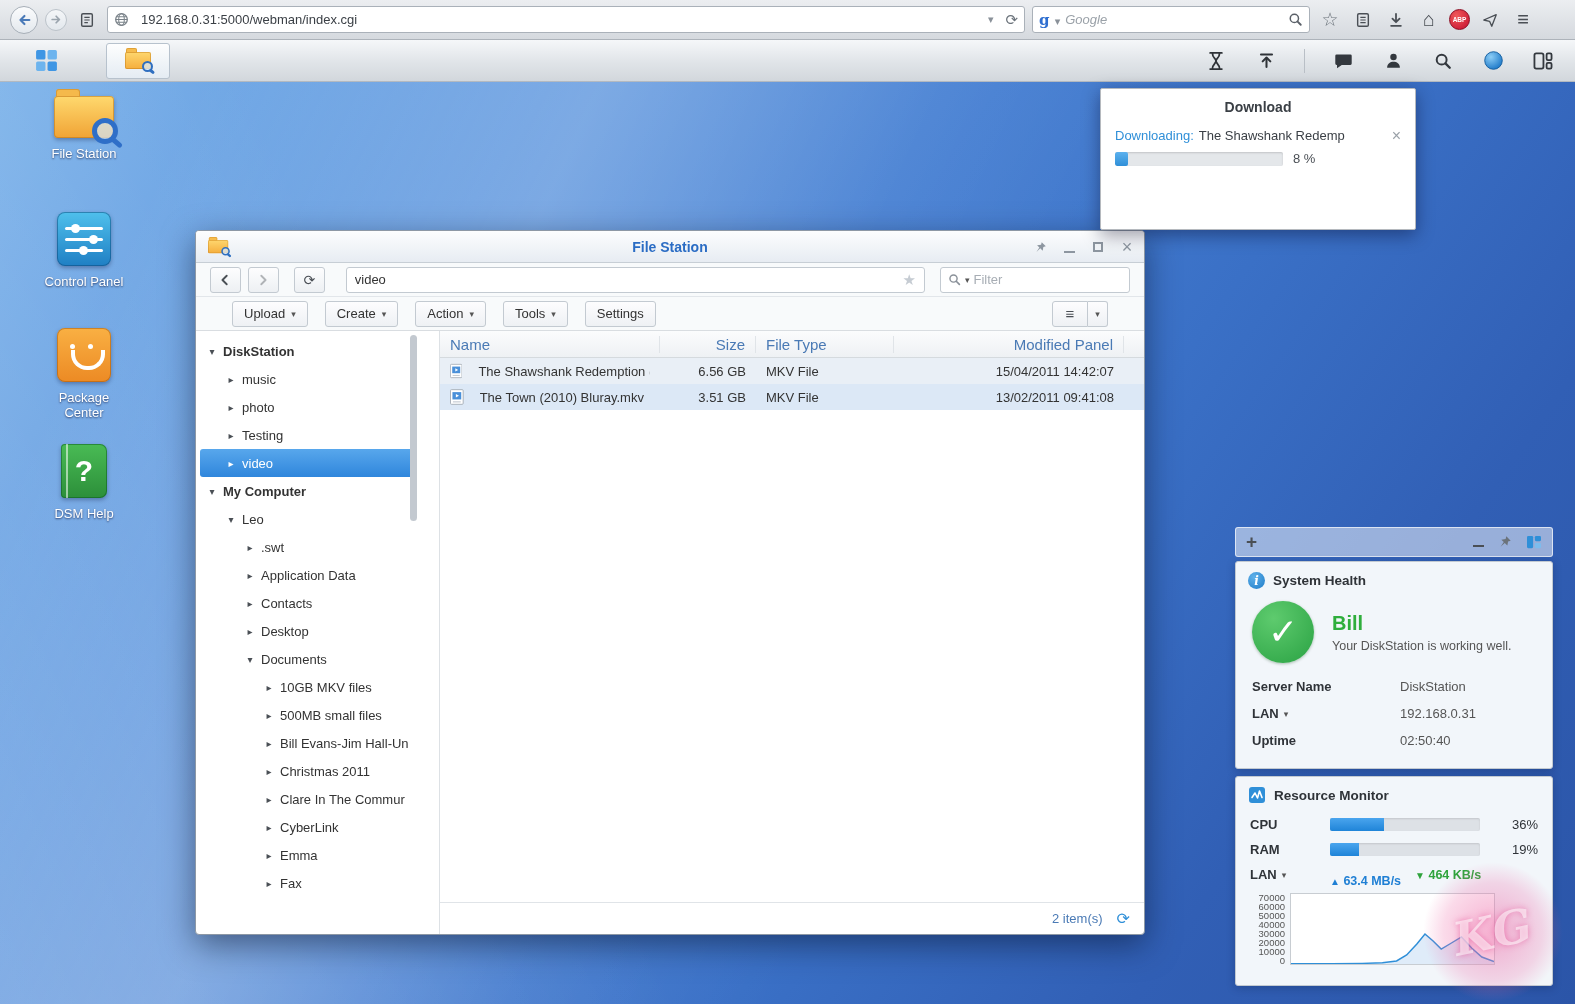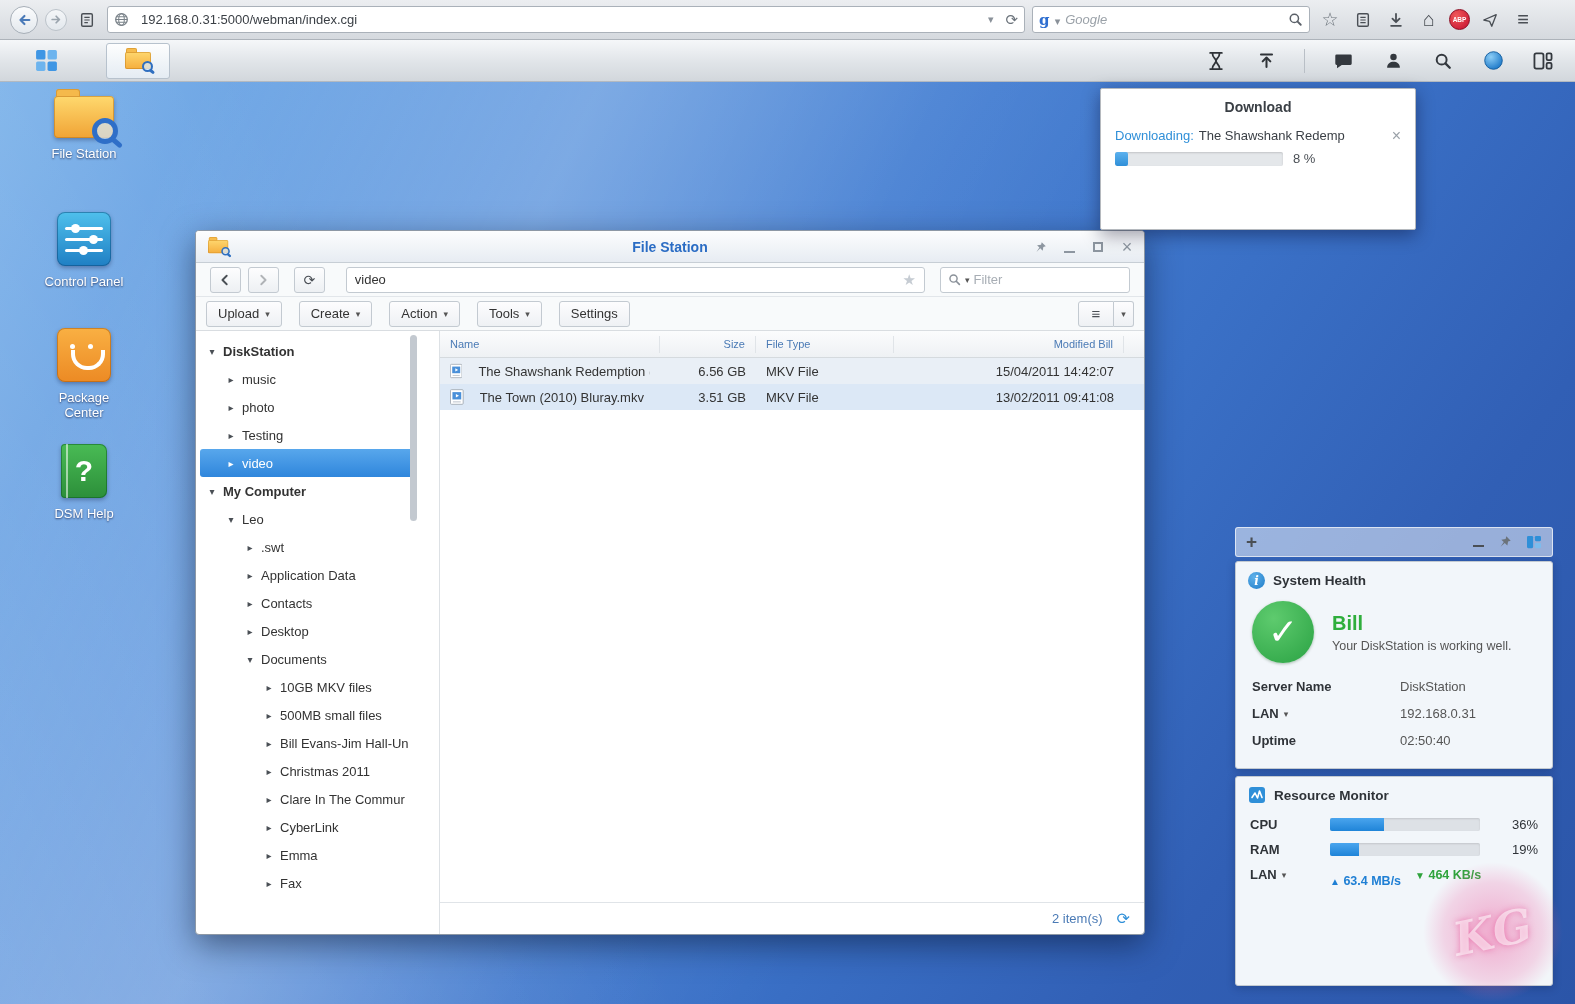--- a/index.html
+++ b/index.html
@@ -125,21 +125,21 @@
   .navbtn.dis svg{opacity:.4;}
   .pathbox{width:600px;height:26px;border:1px solid #c3cad1;border-radius:3px;background:#fff;
     display:flex;align-items:center;padding:0 8px;margin-left:14px;}
   .pathbox input{border:none;outline:none;flex:1;font-size:13px;color:#333;background:transparent;}
   .pathstar{color:#c6ccd3;font-size:15px;}
   .filterbox{width:190px;height:26px;border:1px solid #c3cad1;border-radius:3px;background:#fff;
     display:flex;align-items:center;padding:0 7px;gap:4px;margin-left:8px;}
   .filterbox input{border:none;outline:none;flex:1;font-size:13px;min-width:0;background:transparent;}
   .filterbox input::placeholder{color:#a7adb4;}
 
-  .btnrow{height:34px;border-bottom:1px solid #d9dde1;background:#f8fafb;display:flex;align-items:center;padding:0 10px;gap:17px;}
+  .btnrow{height:34px;border-bottom:1px solid #d9dde1;background:#f8fafb;display:flex;align-items:center;padding:0 36px;gap:17px;}
   .tbtn{height:26px;padding:0 11px;border:1px solid #c3cad1;border-radius:3px;background:linear-gradient(#fdfdfe,#eef1f4);
     display:flex;align-items:center;gap:6px;color:#333;font-size:13px;}
   .caret{font-size:9px;color:#555;}
   .viewseg{margin-left:auto;display:flex;}
   .vbtn{width:36px;height:26px;border:1px solid #c3cad1;border-radius:3px 0 0 3px;background:linear-gradient(#fdfdfe,#eef1f4);
     display:flex;align-items:center;justify-content:center;font-size:15px;color:#4a4f55;}
   .vcaret{width:20px;height:26px;border:1px solid #c3cad1;border-left:none;border-radius:0 3px 3px 0;
     background:linear-gradient(#fdfdfe,#eef1f4);display:flex;align-items:center;justify-content:center;}
 
   .win-content{position:absolute;left:0;top:100px;right:0;bottom:0;display:flex;}
@@ -147,21 +147,21 @@
   .tree-item{height:28px;display:flex;align-items:center;gap:6px;color:#333;margin:0 26px 0 4px;border-radius:3px;}
   .tree-item .tw{width:10px;font-size:10px;color:#4a4f55;text-align:center;flex:none;}
   .tree-item.b .tl{font-weight:bold;}
   .tree-item.sel{background:linear-gradient(#58a7ec,#2f86dc);color:#fff;}
   .tree-item.sel .tw{color:#fff;}
   .tree-scroll{position:absolute;right:22px;top:4px;width:7px;height:186px;border-radius:4px;background:#c3c9d0;}
 
   .filepane{flex:1;display:flex;flex-direction:column;position:relative;}
   .fl-header{display:grid;grid-template-columns:220px 96px 138px 230px 1fr;height:27px;
     background:linear-gradient(#fbfcfd,#eef1f4);border-bottom:1px solid #d5dade;align-items:center;}
-  .fl-header span{color:#4a7ab5;font-size:11px;padding:0 10px;border-right:1px solid #e0e4e8;height:17px;line-height:17px;}
+  .fl-header span{color:#4a7ab5;font-size:15px;padding:0 10px;border-right:1px solid #e0e4e8;height:17px;line-height:17px;}
   .h-size,.h-mod{text-align:right;}
   .h-pad{border-right:none !important;}
   .fl-body{flex:1;overflow:hidden;}
   .frow{display:grid;grid-template-columns:220px 96px 138px 230px 1fr;height:26px;align-items:center;background:#e9eff6;}
   .frow.alt{background:#dce8f6;}
   .frow span{padding:0 10px;white-space:nowrap;overflow:hidden;}
   .f-name{display:flex;align-items:center;gap:6px;}
   .f-name .nm{overflow:hidden;white-space:nowrap;}
   .f-size,.f-mod{text-align:right;}
   .statusbar{height:32px;border-top:1px solid #e0e4e8;display:flex;align-items:center;justify-content:flex-end;
@@ -545,21 +545,21 @@
           <span class="tw">▸</span>
           <span class="tl">Fax</span>
         </div>
       </div>
 
     <div class="filepane">
       <div class="fl-header">
         <span>Name</span>
         <span class="h-size">Size</span>
         <span>File Type</span>
-        <span class="h-mod">Modified Bill</span>
+        <span class="h-mod">Modified Panel</span>
         <span class="h-pad"></span>
       </div>
       <div class="fl-body">
 
       <div class="frow">
             <span class="f-name">
               <svg width="14" height="16" viewBox="0 0 14 16">
                 <rect x="0.5" y="0.5" width="13" height="15" rx="1" fill="#fff" stroke="#a9b1ba"></rect>
                 <rect x="2.5" y="3" width="9" height="7.5" fill="#4a90d9"></rect>
                 <path d="M6 4.9l3.2 1.85L6 8.6z" fill="#fff"></path>
@@ -669,17 +669,33 @@
   <div class="rm-row">
     <span class="lb">
         <span>LAN</span>
         <span class="caret">▾</span>
       </span>
     <span class="lan-vals">
       <span class="lan-up"><span class="arr">▲</span> <span>63.4 MB/s</span></span>
       <span class="lan-down"><span class="arr">▼</span> <span>464 KB/s</span></span>
     </span>
   </div>
+  <div class="rm-chart">
+    <div class="yaxis">
+        <div>70000</div>
+        <div>60000</div>
+        <div>50000</div>
+        <div>40000</div>
+        <div>30000</div>
+        <div>20000</div>
+        <div>10000</div>
+        <div>0</div>
+      </div>
+    <svg class="plot" viewBox="0 0 205 72" preserveAspectRatio="none">
+      <polygon fill="rgba(80,150,220,0.18)" points="0,72 0.0,71.7 41.0,71.7 71.8,71.4 92.3,70.8 106.6,68.9 116.8,62.7 127.1,51.4 135.3,41.1 143.5,48.3 151.7,56.6 162.0,50.4 172.2,44.2 182.4,55.5 192.7,64.8 205.0,69.4 205,72"></polygon>
+      <polyline fill="none" stroke="#2f8fd8" stroke-width="1.5" points="0.0,71.7 41.0,71.7 71.8,71.4 92.3,70.8 106.6,68.9 116.8,62.7 127.1,51.4 135.3,41.1 143.5,48.3 151.7,56.6 162.0,50.4 172.2,44.2 182.4,55.5 192.7,64.8 205.0,69.4"></polyline>
+    </svg>
+  </div>
 </div>
 
 <div class="abs watermark" style="z-index:30;">
     <span>KG</span>
   </div>
 
 </body></html>

